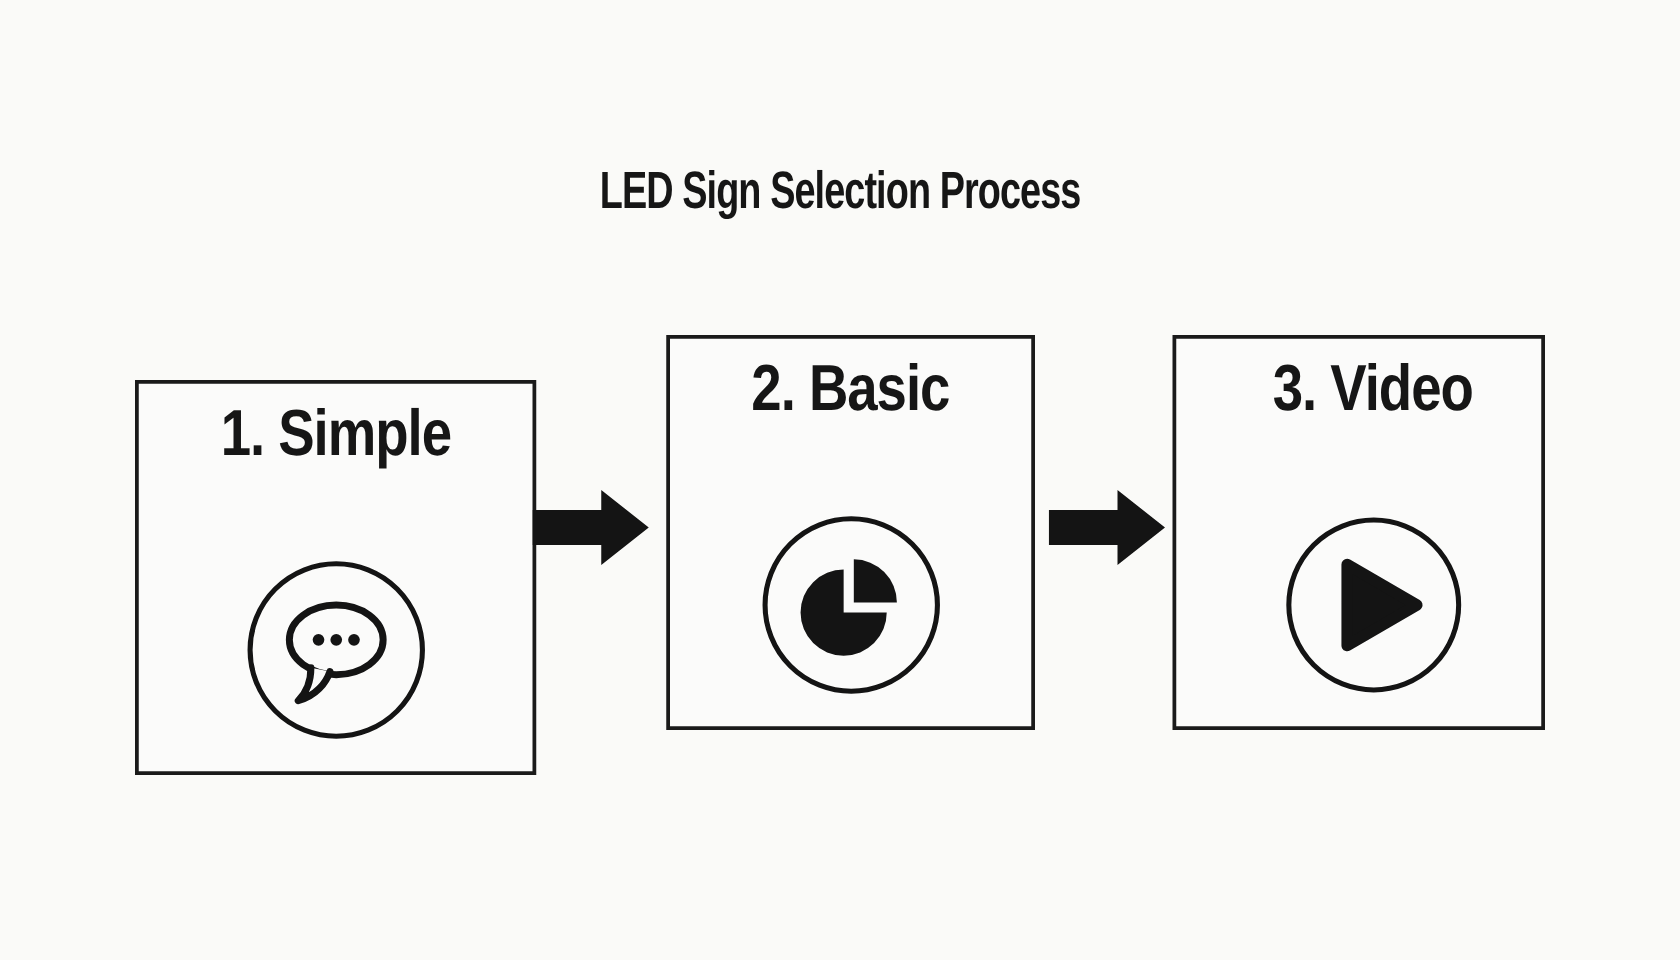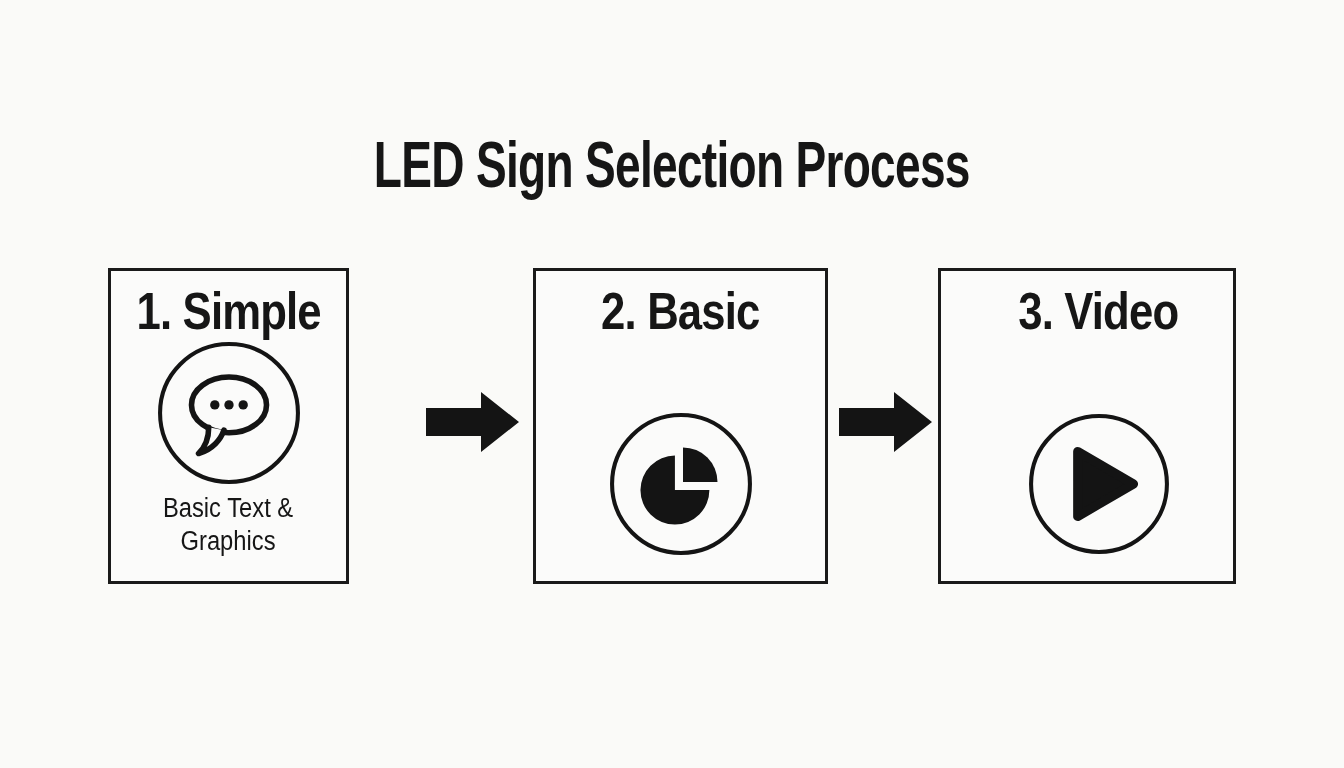--- a/index.html
+++ b/index.html
@@ -17,21 +17,21 @@
     position: relative;
     width: 1344px;
     height: 768px;
   }
   .title {
     position: absolute;
     top: 128px;
     left: 0;
     width: 1344px;
     text-align: center;
-    font-size: 64px;
+    font-size: 42px;
     font-weight: bold;
     letter-spacing: -1px;
     white-space: nowrap;
   }
   .title > span {
     display: inline-block;
     transform: scaleX(0.72);
     transform-origin: center center;
   }
   .step-box {
@@ -40,21 +40,21 @@
     height: 316px;
     box-sizing: border-box;
     border: 3px solid #1a1a1a;
     background: #fbfbfa;
     display: flex;
     flex-direction: column;
     align-items: center;
     justify-content: space-between;
     padding: 12px 6px 24px 6px;
   }
-  .step-box.b1 { left: 108px; width: 241px; }
+  .step-box.b1 { left: 108px; width: 321px; margin-top: 36px; }
   .step-box.b2 { left: 533px; width: 295px; }
   .step-box.b3 { left: 938px; width: 298px; padding-left: 29px; }
   .step-heading {
     font-size: 52px;
     font-weight: bold;
     letter-spacing: -1px;
     white-space: nowrap;
     line-height: 1.1;
   }
   .step-heading > span {
@@ -101,24 +101,20 @@
       <span>1. Simple</span>
     </div>
     <svg class="step-icon" viewBox="0 0 144 144">
       <circle cx="72" cy="72" r="68" fill="none" stroke="#141414" stroke-width="4"></circle>
       <ellipse cx="72" cy="64" rx="37" ry="27.5" fill="none" stroke="#141414" stroke-width="5.5"></ellipse>
       <path d="M 52 86 C 52 98 48 106 42 112 C 56 108 64 98 67 89" fill="#fbfbfa" stroke="#141414" stroke-width="5.5" stroke-linecap="round" stroke-linejoin="round"></path>
       <circle cx="58" cy="64" r="4.6" fill="#141414"></circle>
       <circle cx="72" cy="64" r="4.6" fill="#141414"></circle>
       <circle cx="86" cy="64" r="4.6" fill="#141414"></circle>
     </svg>
-    <div class="step-desc">
-      <span class="line">Basic Text &amp;</span>
-      <span class="line">Graphics</span>
-    </div>
   </div>
 
   <svg class="flow-arrow a1" viewBox="0 0 94 62">
     <path d="M 0 17 L 55 17 L 55 1 L 93 31 L 55 61 L 55 45 L 0 45 Z" fill="#141414"></path>
   </svg>
 
   <div class="step-box b2">
     <div class="step-heading">
       <span>2. Basic</span>
     </div>

